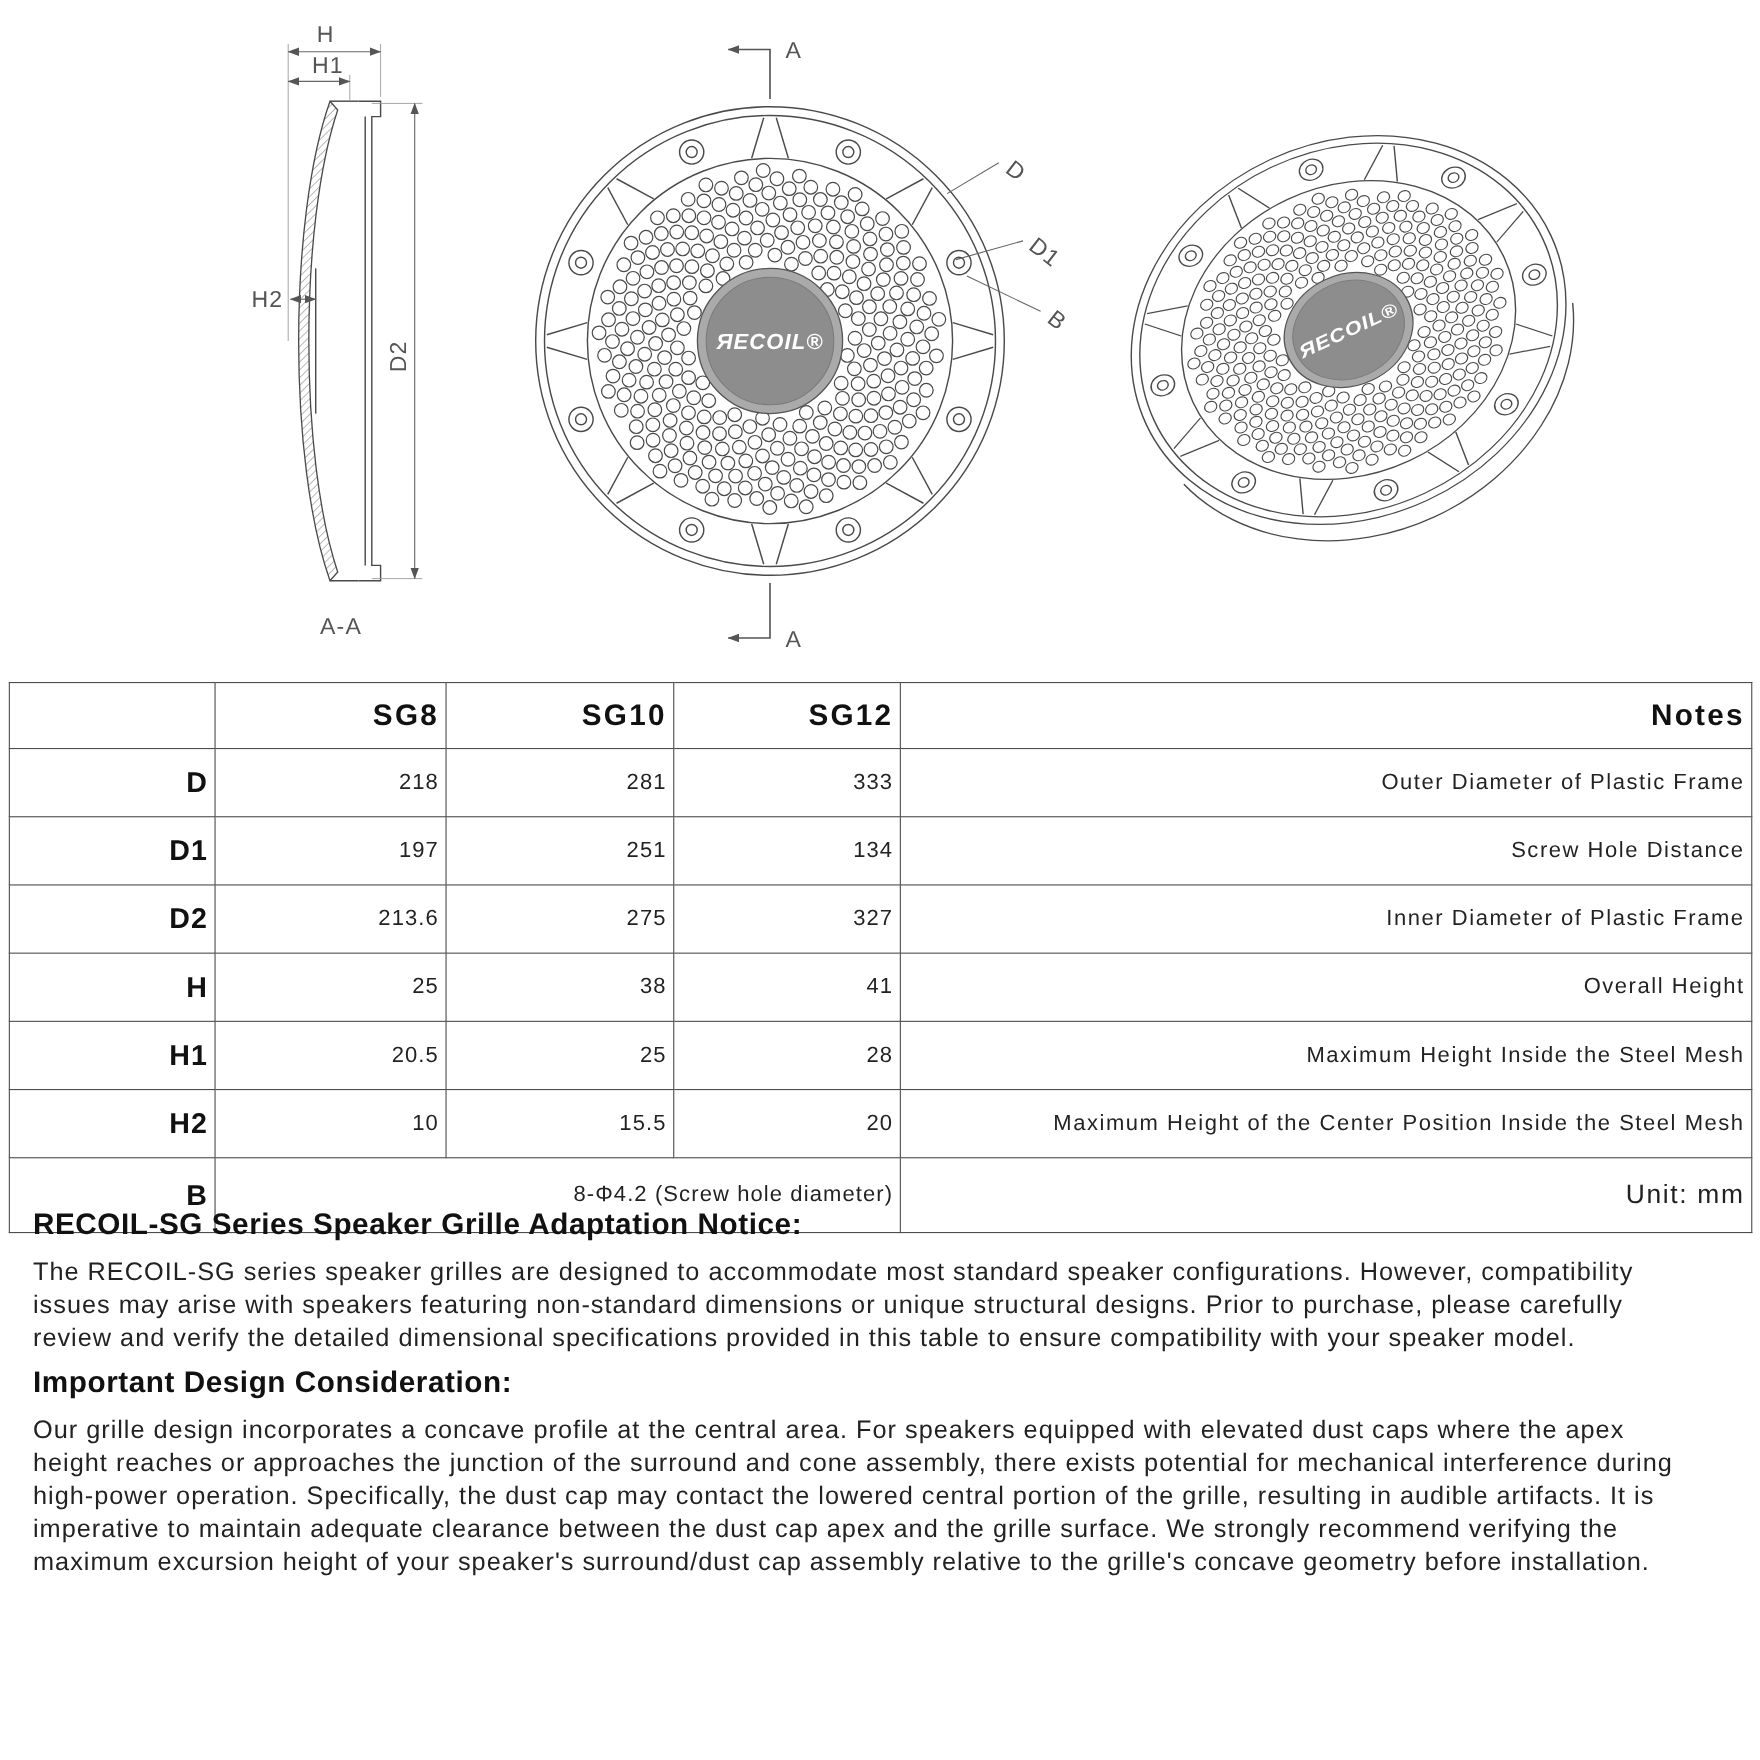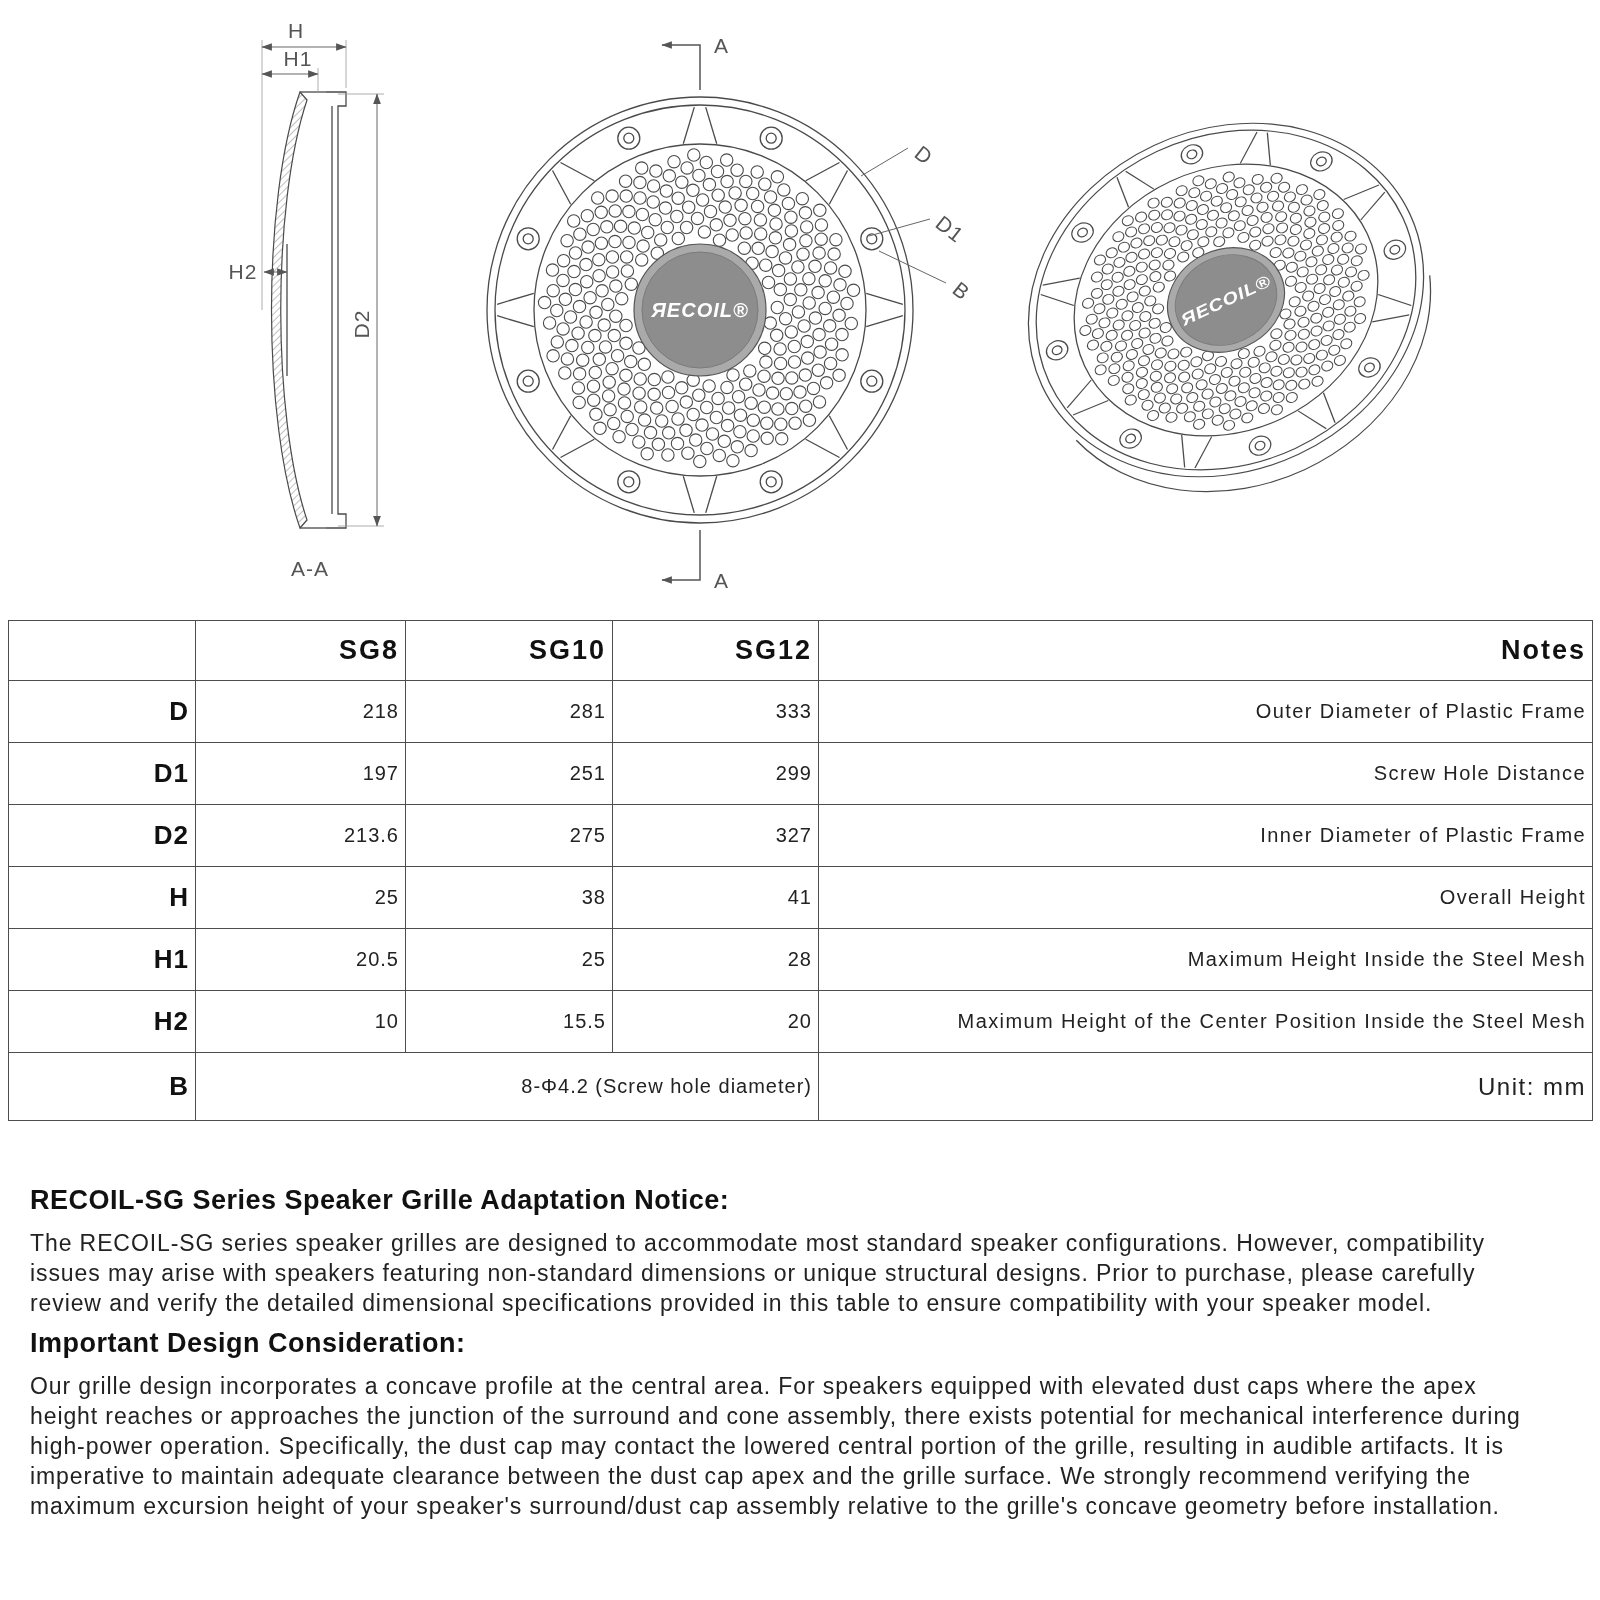--- a/index.html
+++ b/index.html
@@ -23,21 +23,21 @@
   .spec-table thead tr{height:60px;}
   .spec-table tbody tr{height:62px;}
   .spec-table tbody tr.last{height:68px;}
   .spec-table th{font-size:27px;font-weight:bold;letter-spacing:2px;color:#111;}
   .spec-table td.param{font-size:26px;font-weight:bold;letter-spacing:1px;color:#111;}
   .spec-table td.val{font-size:20px;letter-spacing:1px;color:#222;}
   .spec-table td.note{font-size:20px;letter-spacing:1.4px;color:#222;}
   .spec-table td.unit{font-size:24px;letter-spacing:1.5px;}
 
   
-  #notices{position:absolute;left:30px;top:1175px;width:1520px;}
+  #notices{position:absolute;left:30px;top:1088px;width:1520px;}
   #notices h2{margin:10px 0 4px 0;font-size:27px;font-weight:bold;letter-spacing:.5px;color:#111;}
   #notices p{margin:12px 0 8px 0;font-size:23px;line-height:30px;letter-spacing:.9px;color:#222;}
 </style>
 </head>
 <body>
 
 <div id="page">
 
   <svg id="drawings" width="1600" height="618" viewBox="0 0 1600 618">
     <defs>
@@ -782,21 +782,21 @@
         <td class="param">D</td>
         <td class="val">218</td>
         <td class="val">281</td>
         <td class="val">333</td>
         <td class="note">Outer Diameter of Plastic Frame</td>
       </tr>
       <tr>
         <td class="param">D1</td>
         <td class="val">197</td>
         <td class="val">251</td>
-        <td class="val">299</td>
+        <td class="val">134</td>
         <td class="note">Screw Hole Distance</td>
       </tr>
       <tr>
         <td class="param">D2</td>
         <td class="val">213.6</td>
         <td class="val">275</td>
         <td class="val">327</td>
         <td class="note">Inner Diameter of Plastic Frame</td>
       </tr>
       <tr>

